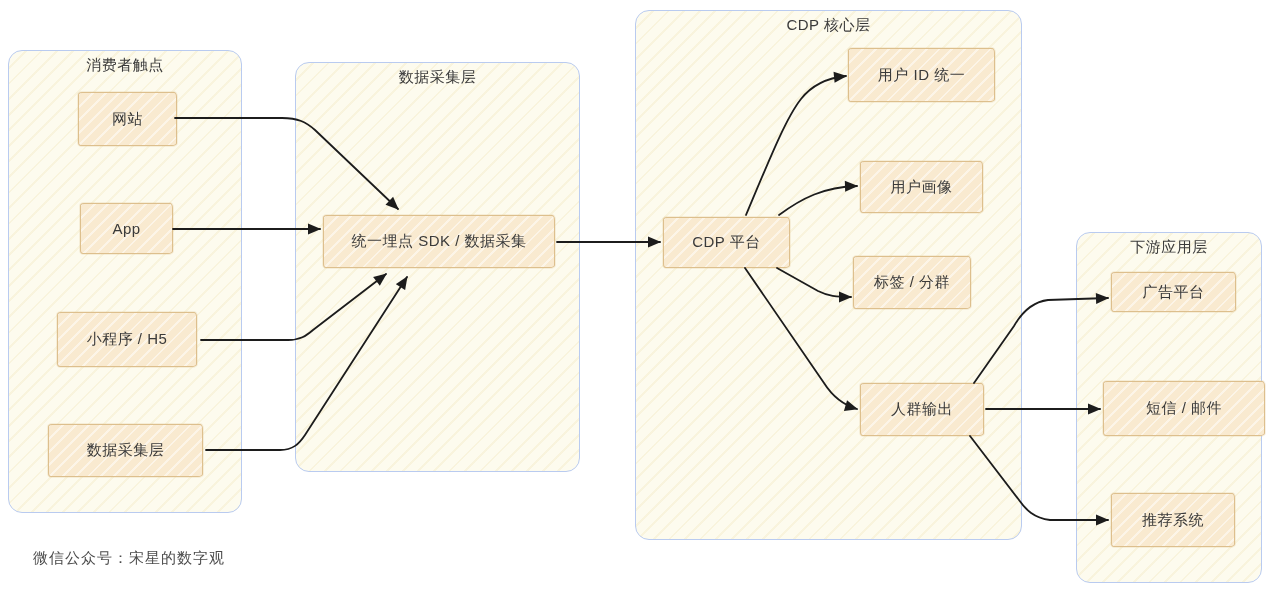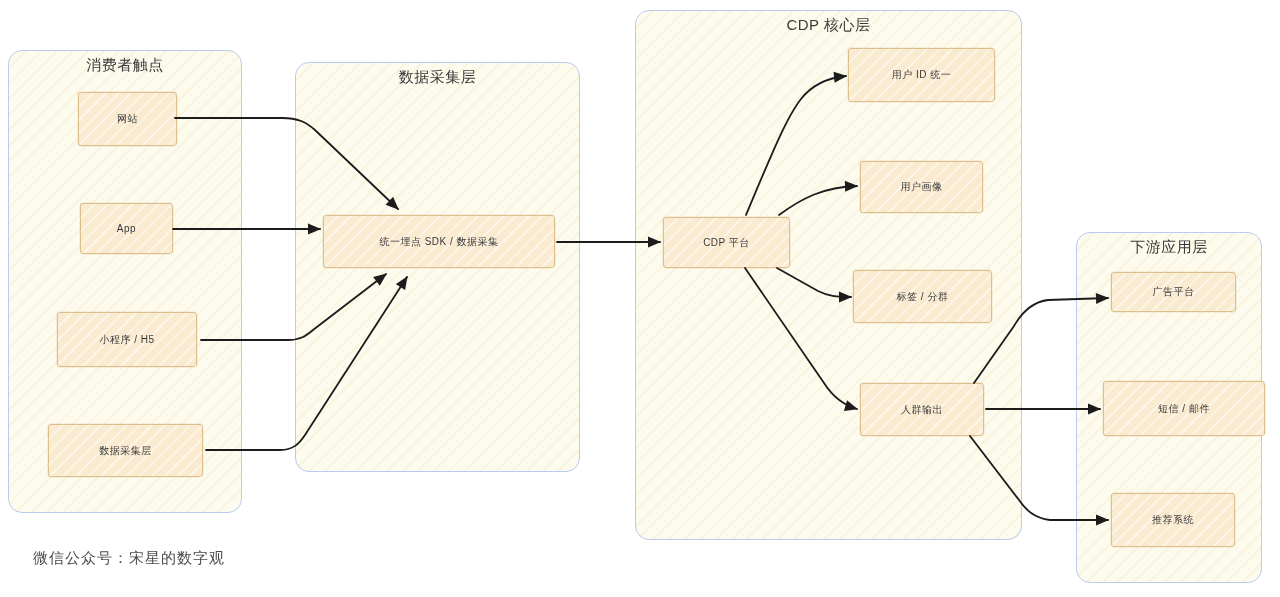--- a/index.html
+++ b/index.html
@@ -27,21 +27,21 @@
     position:absolute;top:5px;left:0;width:100%;text-align:center;
     font-size:15px;color:var(--text);letter-spacing:0.5px;
   }
   .node{
     position:absolute;display:flex;align-items:center;justify-content:center;
     background-image:repeating-linear-gradient(135deg, rgba(255,255,255,0.5) 0px, rgba(255,255,255,0.5) 2px, rgba(0,0,0,0) 2px, rgba(0,0,0,0) 9px);
     background-color:var(--node-fill);
     border:1.4px solid var(--node-border);
     border-radius:4px 3px 5px 3px / 3px 5px 3px 4px;
     box-sizing:border-box;
-    font-size:10px;color:var(--text);letter-spacing:0.5px;
+    font-size:15px;color:var(--text);letter-spacing:0.5px;
     text-align:right;
     box-shadow:0 0 0 1px rgba(226,201,150,0.25);
   }
   .edge-layer{position:absolute;left:0;top:0;z-index:5;pointer-events:none;}
   .edge{fill:none;stroke:var(--arrow);stroke-width:1.8;stroke-linecap:round;}
   .footer{
     position:absolute;left:33px;top:549px;font-size:15px;color:#4b4b4b;letter-spacing:1px;
   }
 </style>
 </head>
@@ -68,21 +68,21 @@
   <div class="node" style="left:78px;top:92px;width:99px;height:54px;">网站</div>
   <div class="node" style="left:80px;top:203px;width:93px;height:51px;">App</div>
   <div class="node" style="left:57px;top:312px;width:140px;height:55px;">小程序 / H5</div>
   <div class="node" style="left:48px;top:424px;width:155px;height:53px;">数据采集层</div>
 
   <div class="node" style="left:663px;top:217px;width:127px;height:51px;">CDP 平台</div>
 
   <div class="node" style="left:323px;top:215px;width:232px;height:53px;">统一埋点 SDK / 数据采集</div>
   <div class="node" style="left:848px;top:48px;width:147px;height:54px;">用户 ID 统一</div>
   <div class="node" style="left:860px;top:161px;width:123px;height:52px;">用户画像</div>
-  <div class="node" style="left:853px;top:270px;width:139px;height:53px;">标签 / 分群</div>
+  <div class="node" style="left:853px;top:256px;width:118px;height:53px;">标签 / 分群</div>
   <div class="node" style="left:860px;top:383px;width:124px;height:53px;">人群输出</div>
 
   <div class="node" style="left:1111px;top:272px;width:125px;height:40px;">广告平台</div>
   <div class="node" style="left:1103px;top:381px;width:162px;height:55px;">短信 / 邮件</div>
   <div class="node" style="left:1111px;top:493px;width:124px;height:54px;">推荐系统</div>
 
   <svg class="edge-layer" width="1280" height="597" viewBox="0 0 1280 597">
     <defs>
       <marker id="arrowhead" viewBox="0 0 14 12" refX="12.5" refY="6" markerWidth="14" markerHeight="12" orient="auto" markerUnits="userSpaceOnUse">
         <path d="M0.5,0.5 L13.5,6 L0.5,11.5 Z" fill="#1c1c1c"></path>

